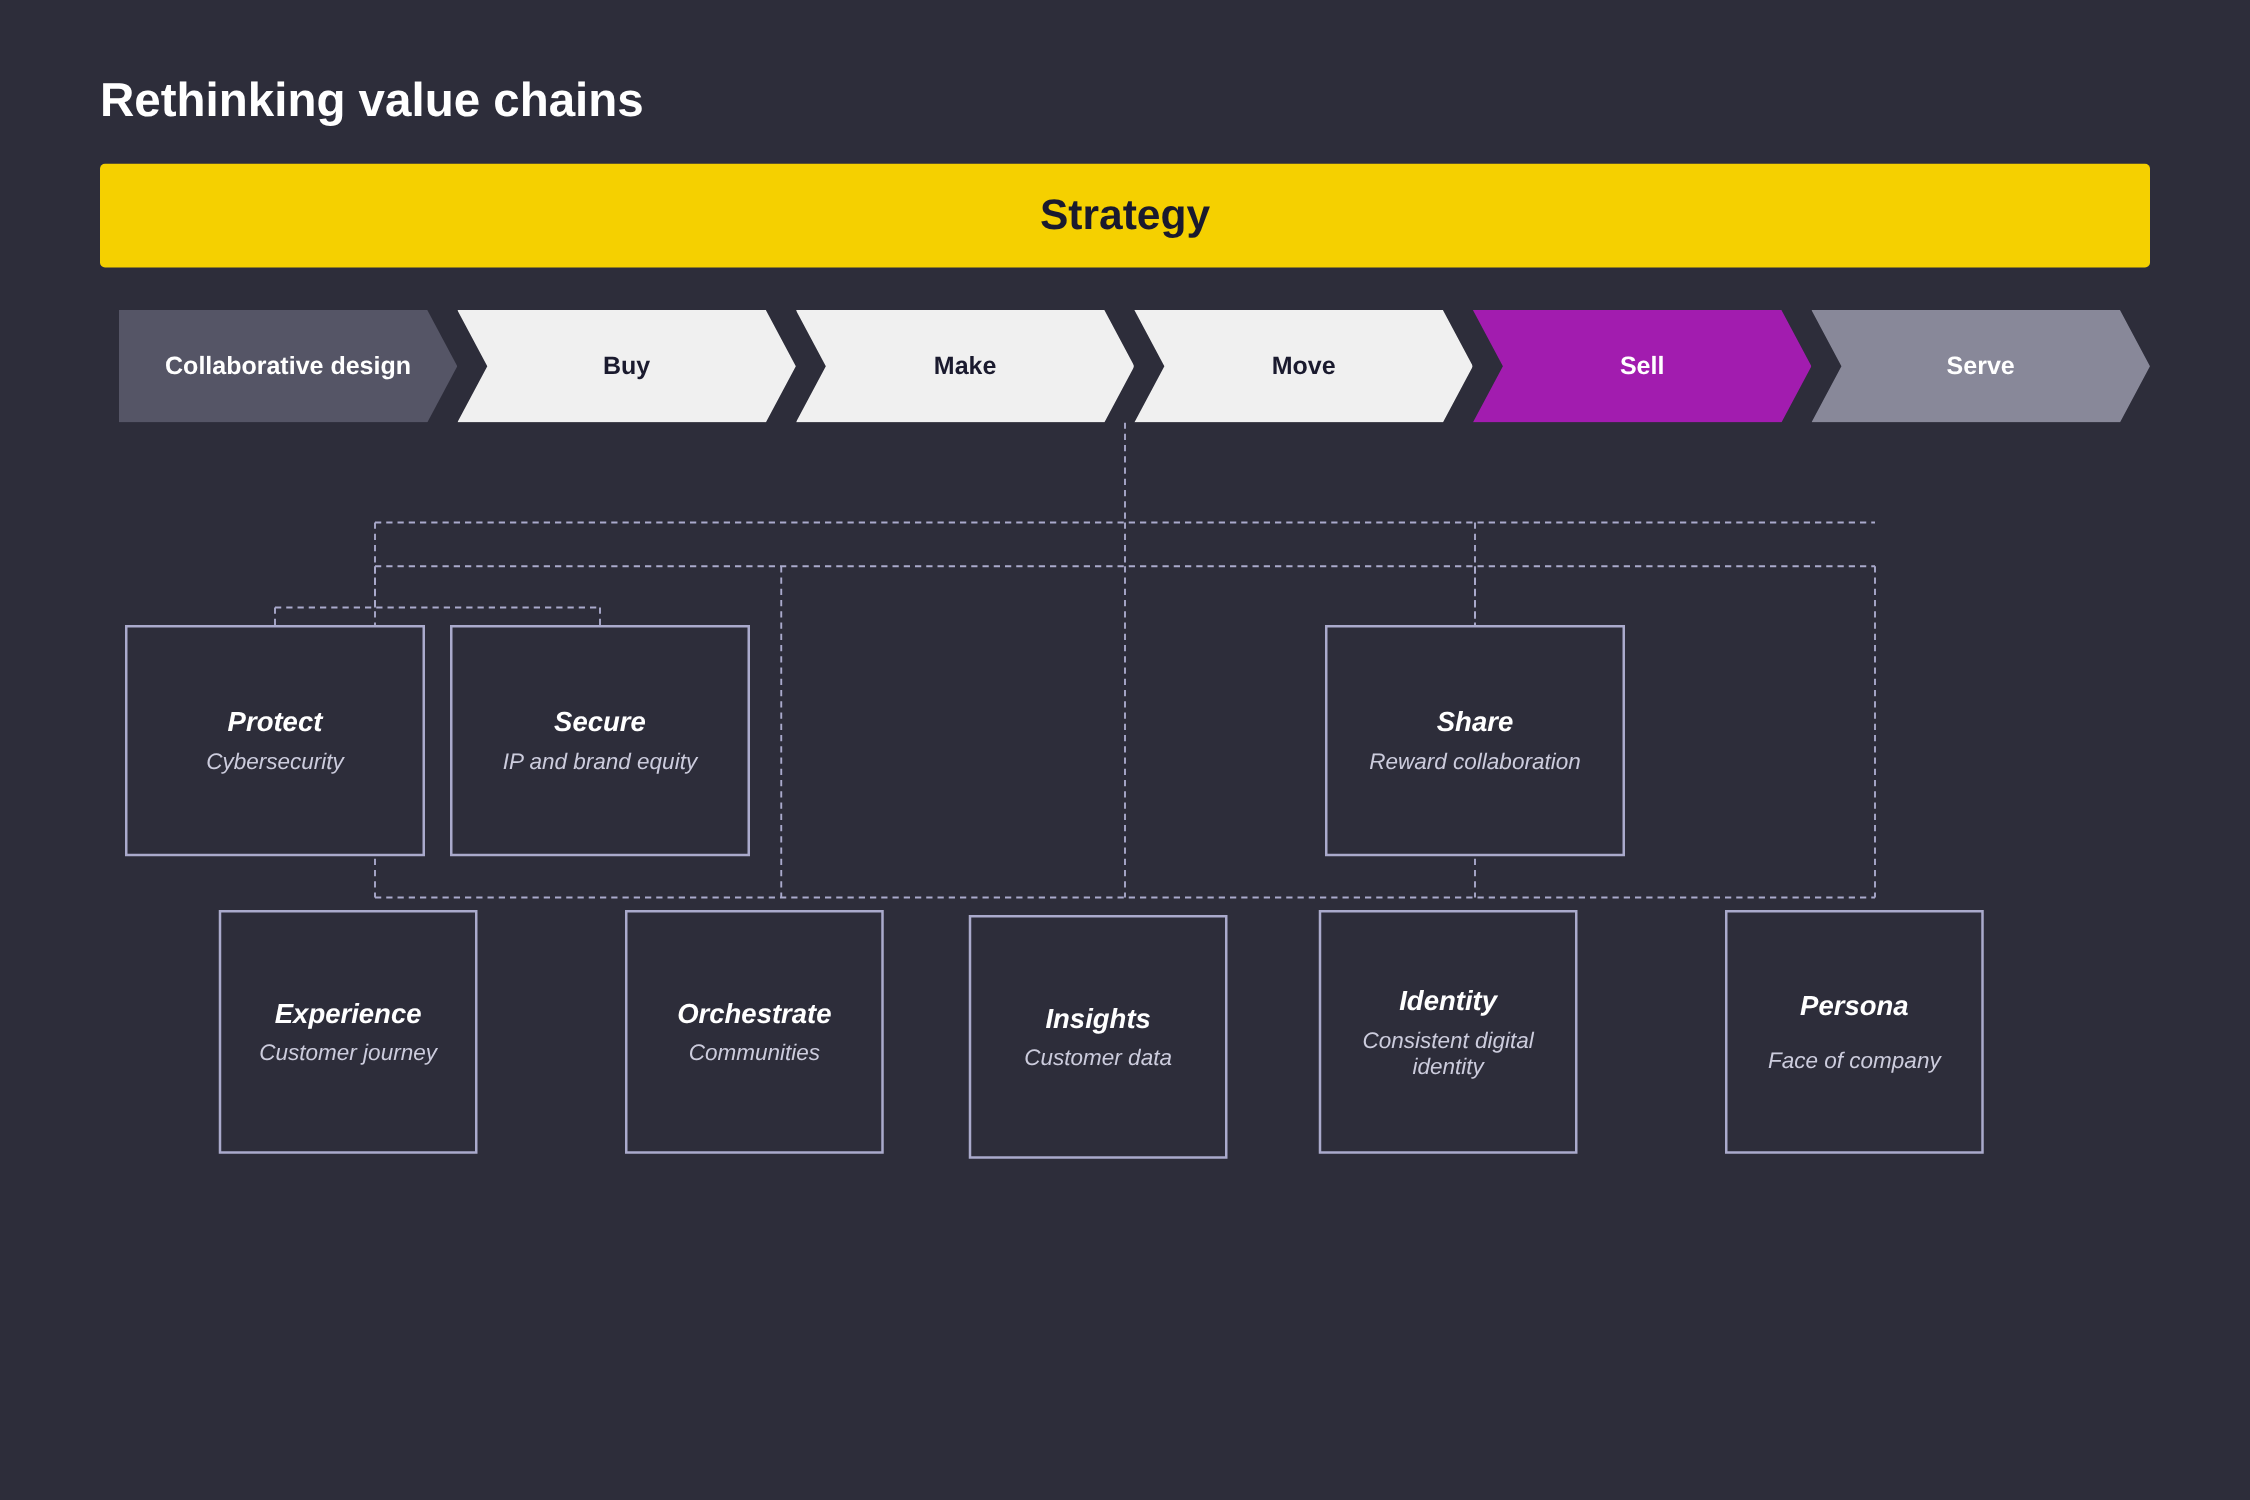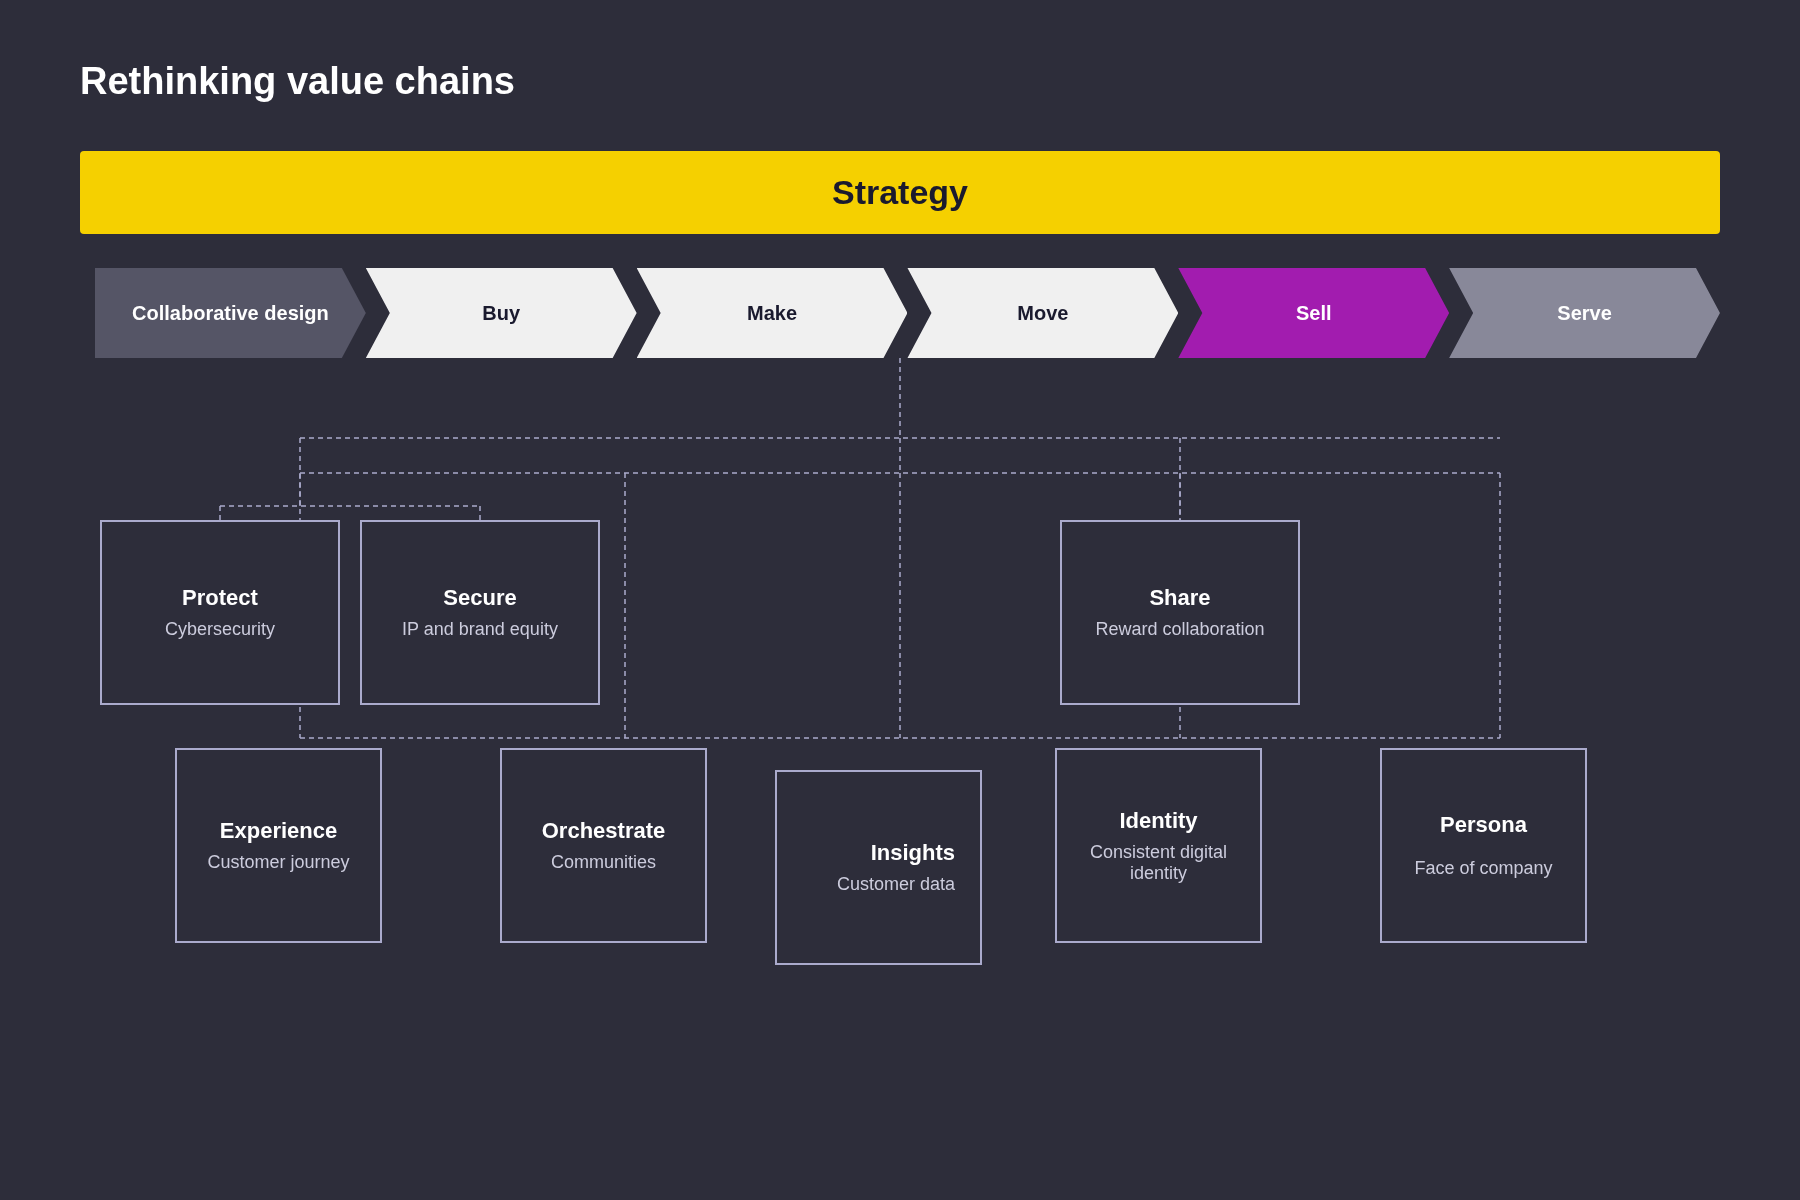--- a/index.html
+++ b/index.html
@@ -17,21 +17,21 @@
       width: 1800px;
       height: 1200px;
       padding: 60px 80px;
       position: relative;
     }
 
     .page-title {
       font-size: 38px;
       font-weight: 600;
       color: #ffffff;
-      margin-bottom: 48px;
+      margin-bottom: 28px;
     }
 
     
     .strategy-bar {
       background-color: #f5d000;
       color: #1a1a2e;
       text-align: center;
       font-size: 34px;
       font-weight: 700;
       padding: 22px 0;
@@ -111,20 +111,21 @@
       border: 2px solid #aaaacc;
       background-color: #2d2d3a;
       padding: 30px 25px;
       text-align: center;
       width: 220px;
       min-height: 180px;
       display: flex;
       flex-direction: column;
       align-items: center;
       justify-content: center;
+      font-style: italic;
     }
 
     .card-title {
       font-size: 22px;
       font-weight: 700;
       color: #ffffff;
       margin-bottom: 8px;
     }
 
     .card-subtitle {
@@ -222,21 +223,21 @@
     <div class="card card-bottom" style="position:absolute; left:95px; top:390px;">
       <div class="card-title">Experience</div>
       <div class="card-subtitle">Customer journey</div>
     </div>
 
     <div class="card card-bottom" style="position:absolute; left:420px; top:390px;">
       <div class="card-title">Orchestrate</div>
       <div class="card-subtitle">Communities</div>
     </div>
 
-    <div class="card card-bottom" style="position:absolute; left:695px; top:412px;align-items:flex-end;">
+    <div class="card card-bottom" style="position:absolute; left:695px; top:394px;">
       <div class="card-title">Insights</div>
       <div class="card-subtitle">Customer data</div>
     </div>
 
     <div class="card card-bottom" style="position:absolute; left:975px; top:390px;">
       <div class="card-title">Identity</div>
       <div class="card-subtitle">Consistent digital identity</div>
     </div>
 
     <div class="card card-bottom" style="position:absolute; left:1300px; top:390px;gap:12px;">

